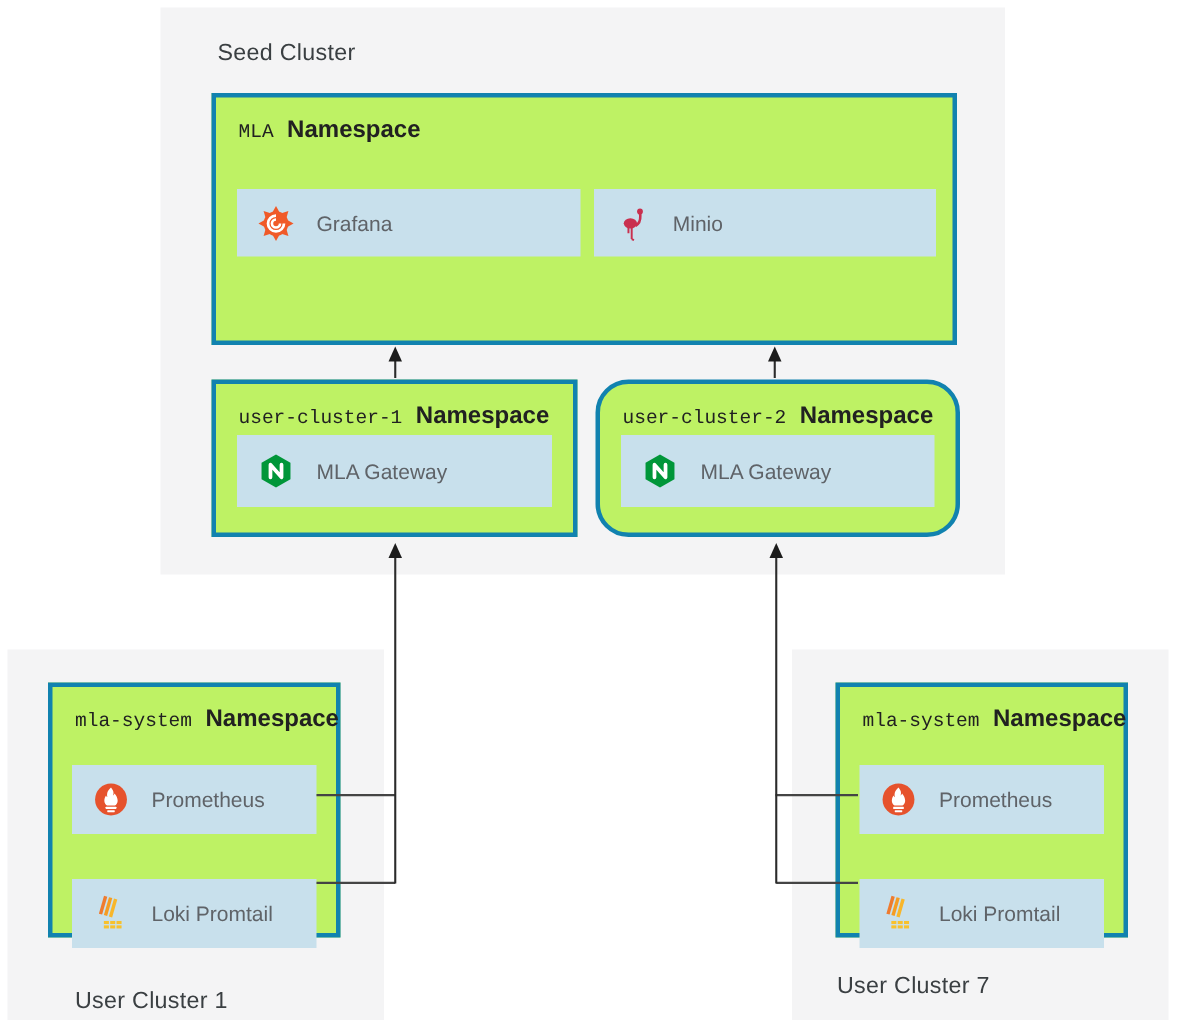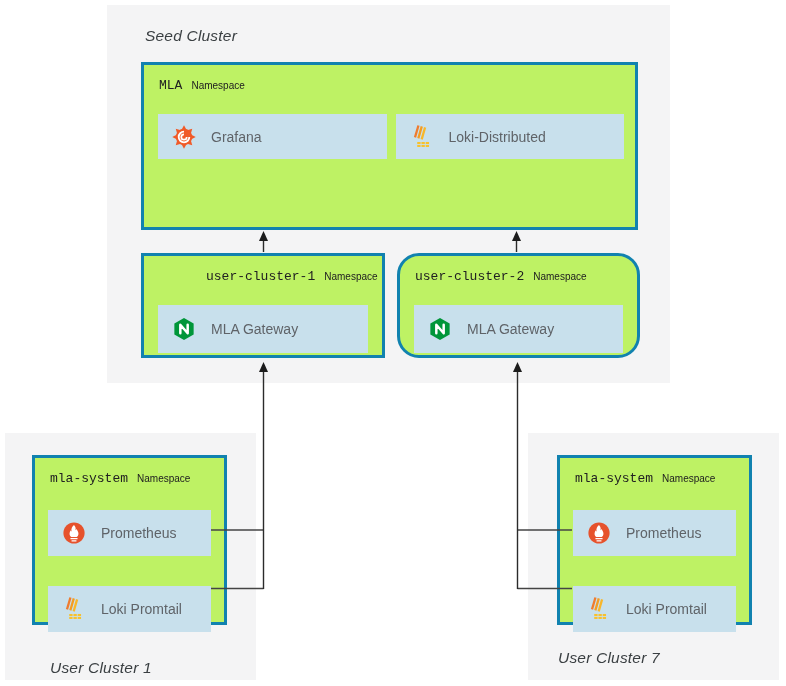--- a/index.html
+++ b/index.html
@@ -3,39 +3,39 @@
 <meta charset="utf-8">
 <style>
   * { margin:0; padding:0; box-sizing:border-box; }
   html,body { background:#ffffff; }
   .canvas {
     position:relative; width:786px; height:686px; background:#ffffff;
     font-family:"Liberation Sans","DejaVu Sans",sans-serif; overflow:hidden;
   }
   .cluster-bg { position:absolute; background:#f4f4f5; }
   .cluster-label {
-    position:absolute; font-size:15.5px; font-weight:500; color:#3a3f42; letter-spacing:.2px;font-style:italic;
+    position:absolute; font-size:15.5px; font-weight:500; color:#3a3f42; letter-spacing:.2px;
   }
   .ns-box {
     position:absolute; background:#bef264; border:3px solid #1182af;
   }
   .ns-header { display:flex; align-items:baseline; gap:9px; padding:13px 0 0 15px; white-space:nowrap; }
   .ns-name { font-family:"Liberation Mono","DejaVu Sans Mono",monospace; font-size:13px; color:#212121; }
-  .ns-type { font-size:10px; font-weight:400; color:#212121; }
+  .ns-type { font-size:16px; font-weight:700; color:#212121; }
   .svc { background:#c8e0ec; display:flex; align-items:center; gap:14px; padding-left:13px; }
   .svc-label { font-size:14px; color:#5f6368; }
   .icon { width:26px; height:26px; flex:0 0 auto; display:block; }
   
   .mla-grid {
-    position:absolute; left:14px; right:11px; top:49px;
+    position:absolute; left:14px; right:11px; top:61px;
     display:grid; grid-template-columns:1fr 1fr; column-gap:9px; row-gap:13px;
   }
   .mla-grid .svc { height:45px; }
   
-  .gw-row { position:absolute; left:14px; right:14px; top:49px; height:48px; }
+  .gw-row { position:absolute; left:14px; right:14px; top:34px; height:48px; }
   .sys-rows { position:absolute; left:13px; right:13px; top:52px; display:flex; flex-direction:column; gap:30px; }
   .sys-rows .svc { height:46px; }
   .overlay { position:absolute; left:0; top:0; pointer-events:none; }
 </style>
 </head>
 <body>
 
 <div class="canvas">
 
   <div class="cluster-bg" style="left:107px; top:5px; width:563px; height:378px;"></div>
@@ -65,73 +65,104 @@
             <polygon points="12,1.2 9.6,5.6 14.4,5.6" transform="rotate(225 12 12)"></polygon>
             <polygon points="12,1.2 9.6,5.6 14.4,5.6" transform="rotate(270 12 12)"></polygon>
             <polygon points="12,1.2 9.6,5.6 14.4,5.6" transform="rotate(315 12 12)"></polygon>
           </g>
           <path d="M12 7.1a4.9 4.9 0 1 0 4.9 4.9" fill="none" stroke="#ffffff" stroke-width="1.7"></path>
           <path d="M12 9.5a2.5 2.5 0 1 0 2.5 2.5" fill="none" stroke="#ffffff" stroke-width="1.6"></path>
         </svg>
         <span class="svc-label">Grafana</span>
       </div>
 
-
-
+      <div class="svc">
+        <svg class="icon" viewBox="0 0 24 24">
+          <g fill="#c9304f" stroke="#c9304f">
+            <ellipse cx="10.4" cy="11.9" rx="4.1" ry="3.2" stroke="none"></ellipse>
+            <path d="M13.6 13.4 C16.2 12 16.6 9.6 16.5 7.3 L16.4 5.4" fill="none" stroke-width="1.6"></path>
+            <circle cx="16.3" cy="4.6" r="1.8" stroke="none"></circle>
+            <polygon points="15.4,5.5 17.1,5.5 16,8.4" stroke="none"></polygon>
+            <path d="M11.2 14.6 L11.2 21.6 M11.2 21.6 L12.6 22.3" fill="none" stroke-width="1.2"></path>
+            <path d="M9.2 14.6 L9.2 18" fill="none" stroke-width="1.2"></path>
+          </g>
+        </svg>
+        <span class="svc-label">Minio</span>
+      </div>
+
+
+
+    </div>
+  </div>
+
+  <div class="ns-box" style="left:141px; top:253px; width:244px; height:105px;">
+    <div class="ns-header">
+      <span class="ns-name">user-cluster-1</span>
+      <span class="ns-type">Namespace</span>
+    </div>
+    <div class="svc gw-row">
+      <svg class="icon" viewBox="0 0 24 24">
+        <polygon points="12,1.8 20.9,6.9 20.9,17.1 12,22.2 3.1,17.1 3.1,6.9" fill="#009639"></polygon>
+        <path d="M8.6 15.9 V8.1 l6.8 7.8 V8.1" fill="none" stroke="#ffffff" stroke-width="2.3" stroke-linecap="round" stroke-linejoin="round"></path>
+      </svg>
+      <span class="svc-label">MLA Gateway</span>
+    </div>
+  </div>
+
+  <div class="ns-box" style="left:397px; top:253px; width:243px; height:105px;border-radius:22px;">
+    <div class="ns-header">
+      <span class="ns-name">user-cluster-2</span>
+      <span class="ns-type">Namespace</span>
+    </div>
+    <div class="svc gw-row">
+      <svg class="icon" viewBox="0 0 24 24">
+        <polygon points="12,1.8 20.9,6.9 20.9,17.1 12,22.2 3.1,17.1 3.1,6.9" fill="#009639"></polygon>
+        <path d="M8.6 15.9 V8.1 l6.8 7.8 V8.1" fill="none" stroke="#ffffff" stroke-width="2.3" stroke-linecap="round" stroke-linejoin="round"></path>
+      </svg>
+      <span class="svc-label">MLA Gateway</span>
+    </div>
+  </div>
+
+  <div class="ns-box" style="left:32px; top:455px; width:195px; height:170px;">
+    <div class="ns-header">
+      <span class="ns-name">mla-system</span>
+      <span class="ns-type">Namespace</span>
+    </div>
+    <div class="sys-rows">
+      <div class="svc">
+        <svg class="icon" viewBox="0 0 24 24">
+          <circle cx="12" cy="12" r="9.8" fill="#e6522c"></circle>
+          <path fill="#ffffff" d="M12 4.6c.95 1.15 1.55 2.2 1.55 3.4 0 .6-.1 1.05-.3 1.5.4-.2.75-.65.95-1.25 1.2 1.4 1.9 3 1.9 4.45 0 1.3-.65 2.4-1.65 3H9.55c-1-.6-1.65-1.7-1.65-3 0-1 .35-2.2 1.05-3.2.1.5.4.9.8 1.1-.3-1.3-.2-2.4.25-3.45.4-1 1.15-1.8 2-2.55z"></path>
+          <rect x="8.7" y="16.5" width="6.6" height="1.35" rx=".3" fill="#ffffff"></rect>
+          <rect x="9.7" y="18.6" width="4.6" height="1.25" rx=".3" fill="#ffffff"></rect>
+        </svg>
+        <span class="svc-label">Prometheus</span>
+      </div>
       <div class="svc">
         <svg class="icon" viewBox="0 0 24 24">
           <g transform="rotate(16 10 9)">
             <rect x="5.6" y="2" width="2.1" height="11.5" fill="#ef7b2e"></rect>
             <rect x="8.8" y="2" width="2.1" height="11.5" fill="#f59c22"></rect>
             <rect x="12" y="2" width="2.1" height="11.5" fill="#f8b62a"></rect>
           </g>
           <g fill="#f8c12c">
             <rect x="7.6" y="16.6" width="3.1" height="1.9"></rect>
               <rect x="11.5" y="16.6" width="3.1" height="1.9"></rect>
               <rect x="15.4" y="16.6" width="3.1" height="1.9"></rect>
             <rect x="7.6" y="19.3" width="3.1" height="1.9"></rect>
               <rect x="11.5" y="19.3" width="3.1" height="1.9"></rect>
               <rect x="15.4" y="19.3" width="3.1" height="1.9"></rect>
           </g>
         </svg>
-        <span class="svc-label">Loki-Distributed</span>
-      </div>
-
-    </div>
-  </div>
-
-  <div class="ns-box" style="left:141px; top:253px; width:244px; height:105px;padding-left:47px;">
-    <div class="ns-header">
-      <span class="ns-name">user-cluster-1</span>
-      <span class="ns-type">Namespace</span>
-    </div>
-    <div class="svc gw-row">
-      <svg class="icon" viewBox="0 0 24 24">
-        <polygon points="12,1.8 20.9,6.9 20.9,17.1 12,22.2 3.1,17.1 3.1,6.9" fill="#009639"></polygon>
-        <path d="M8.6 15.9 V8.1 l6.8 7.8 V8.1" fill="none" stroke="#ffffff" stroke-width="2.3" stroke-linecap="round" stroke-linejoin="round"></path>
-      </svg>
-      <span class="svc-label">MLA Gateway</span>
-    </div>
-  </div>
-
-  <div class="ns-box" style="left:397px; top:253px; width:243px; height:105px;border-radius:22px;">
-    <div class="ns-header">
-      <span class="ns-name">user-cluster-2</span>
-      <span class="ns-type">Namespace</span>
-    </div>
-    <div class="svc gw-row">
-      <svg class="icon" viewBox="0 0 24 24">
-        <polygon points="12,1.8 20.9,6.9 20.9,17.1 12,22.2 3.1,17.1 3.1,6.9" fill="#009639"></polygon>
-        <path d="M8.6 15.9 V8.1 l6.8 7.8 V8.1" fill="none" stroke="#ffffff" stroke-width="2.3" stroke-linecap="round" stroke-linejoin="round"></path>
-      </svg>
-      <span class="svc-label">MLA Gateway</span>
-    </div>
-  </div>
-
-  <div class="ns-box" style="left:32px; top:455px; width:195px; height:170px;">
+        <span class="svc-label">Loki Promtail</span>
+      </div>
+    </div>
+  </div>
+
+  <div class="ns-box" style="left:557px; top:455px; width:195px; height:170px;">
     <div class="ns-header">
       <span class="ns-name">mla-system</span>
       <span class="ns-type">Namespace</span>
     </div>
     <div class="sys-rows">
       <div class="svc">
         <svg class="icon" viewBox="0 0 24 24">
           <circle cx="12" cy="12" r="9.8" fill="#e6522c"></circle>
           <path fill="#ffffff" d="M12 4.6c.95 1.15 1.55 2.2 1.55 3.4 0 .6-.1 1.05-.3 1.5.4-.2.75-.65.95-1.25 1.2 1.4 1.9 3 1.9 4.45 0 1.3-.65 2.4-1.65 3H9.55c-1-.6-1.65-1.7-1.65-3 0-1 .35-2.2 1.05-3.2.1.5.4.9.8 1.1-.3-1.3-.2-2.4.25-3.45.4-1 1.15-1.8 2-2.55z"></path>
           <rect x="8.7" y="16.5" width="6.6" height="1.35" rx=".3" fill="#ffffff"></rect>
@@ -153,56 +184,20 @@
             <rect x="7.6" y="19.3" width="3.1" height="1.9"></rect>
               <rect x="11.5" y="19.3" width="3.1" height="1.9"></rect>
               <rect x="15.4" y="19.3" width="3.1" height="1.9"></rect>
           </g>
         </svg>
         <span class="svc-label">Loki Promtail</span>
       </div>
     </div>
   </div>
 
-  <div class="ns-box" style="left:557px; top:455px; width:195px; height:170px;">
-    <div class="ns-header">
-      <span class="ns-name">mla-system</span>
-      <span class="ns-type">Namespace</span>
-    </div>
-    <div class="sys-rows">
-      <div class="svc">
-        <svg class="icon" viewBox="0 0 24 24">
-          <circle cx="12" cy="12" r="9.8" fill="#e6522c"></circle>
-          <path fill="#ffffff" d="M12 4.6c.95 1.15 1.55 2.2 1.55 3.4 0 .6-.1 1.05-.3 1.5.4-.2.75-.65.95-1.25 1.2 1.4 1.9 3 1.9 4.45 0 1.3-.65 2.4-1.65 3H9.55c-1-.6-1.65-1.7-1.65-3 0-1 .35-2.2 1.05-3.2.1.5.4.9.8 1.1-.3-1.3-.2-2.4.25-3.45.4-1 1.15-1.8 2-2.55z"></path>
-          <rect x="8.7" y="16.5" width="6.6" height="1.35" rx=".3" fill="#ffffff"></rect>
-          <rect x="9.7" y="18.6" width="4.6" height="1.25" rx=".3" fill="#ffffff"></rect>
-        </svg>
-        <span class="svc-label">Prometheus</span>
-      </div>
-      <div class="svc">
-        <svg class="icon" viewBox="0 0 24 24">
-          <g transform="rotate(16 10 9)">
-            <rect x="5.6" y="2" width="2.1" height="11.5" fill="#ef7b2e"></rect>
-            <rect x="8.8" y="2" width="2.1" height="11.5" fill="#f59c22"></rect>
-            <rect x="12" y="2" width="2.1" height="11.5" fill="#f8b62a"></rect>
-          </g>
-          <g fill="#f8c12c">
-            <rect x="7.6" y="16.6" width="3.1" height="1.9"></rect>
-              <rect x="11.5" y="16.6" width="3.1" height="1.9"></rect>
-              <rect x="15.4" y="16.6" width="3.1" height="1.9"></rect>
-            <rect x="7.6" y="19.3" width="3.1" height="1.9"></rect>
-              <rect x="11.5" y="19.3" width="3.1" height="1.9"></rect>
-              <rect x="15.4" y="19.3" width="3.1" height="1.9"></rect>
-          </g>
-        </svg>
-        <span class="svc-label">Loki Promtail</span>
-      </div>
-    </div>
-  </div>
-
   <svg class="overlay" width="786" height="686" viewBox="0 0 786 686">
     <g>
       <line x1="263.5" y1="252" x2="263.5" y2="239" stroke="#2b2b2b" stroke-width="1.4"></line>
       <polygon points="263.5,231 259,241 268,241" fill="#1c1c1c"></polygon>
     </g>
     <g>
       <line x1="516.5" y1="252" x2="516.5" y2="239" stroke="#2b2b2b" stroke-width="1.4"></line>
       <polygon points="516.5,231 512,241 521,241" fill="#1c1c1c"></polygon>
     </g>
     <g>

